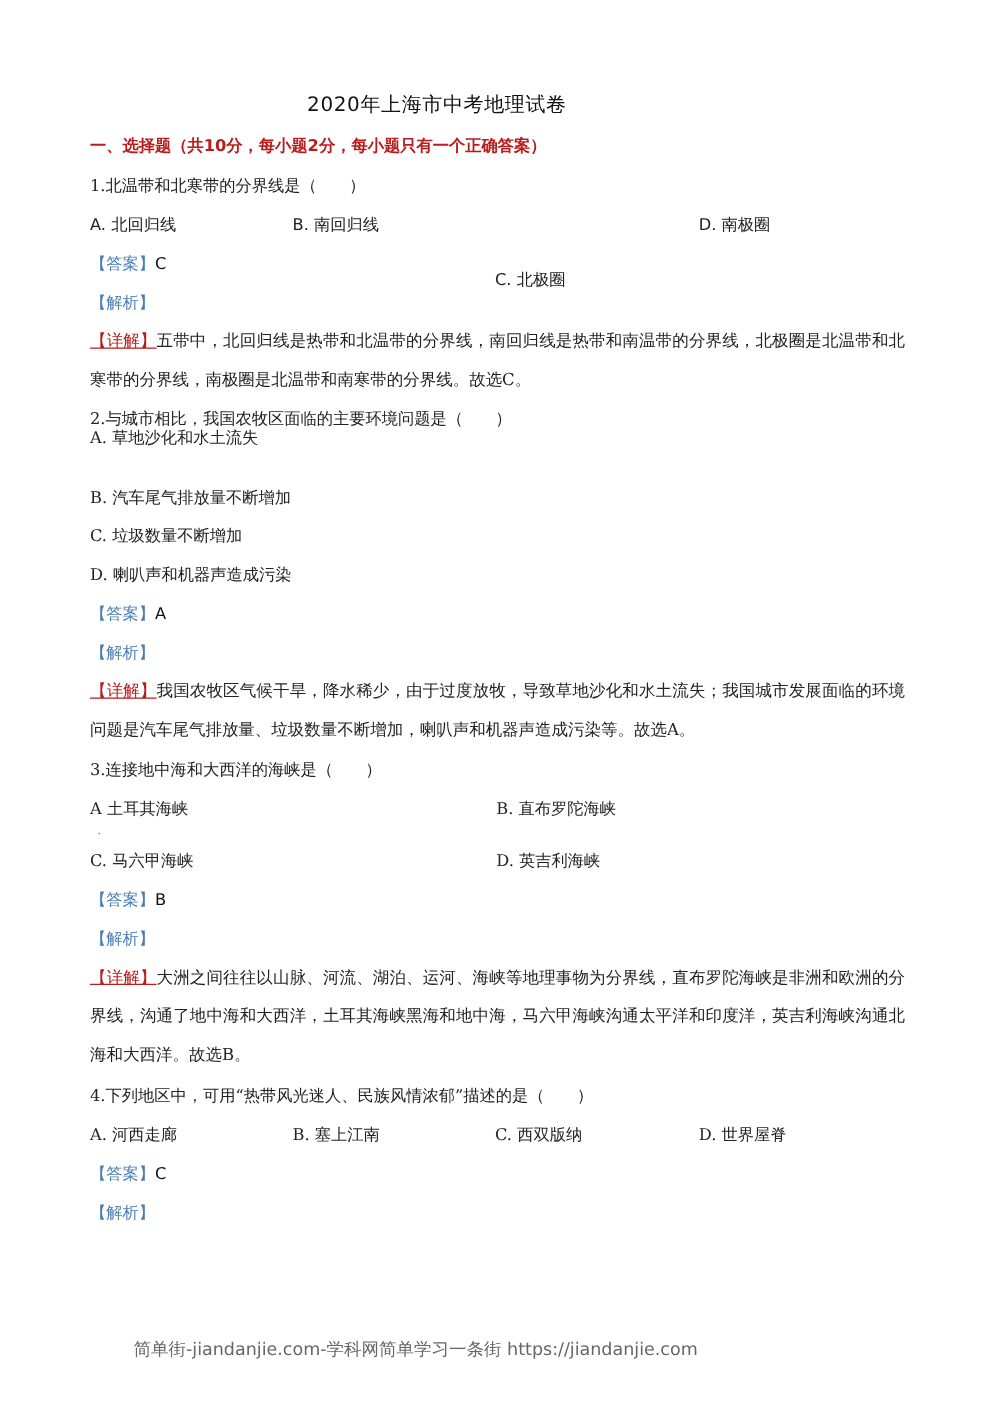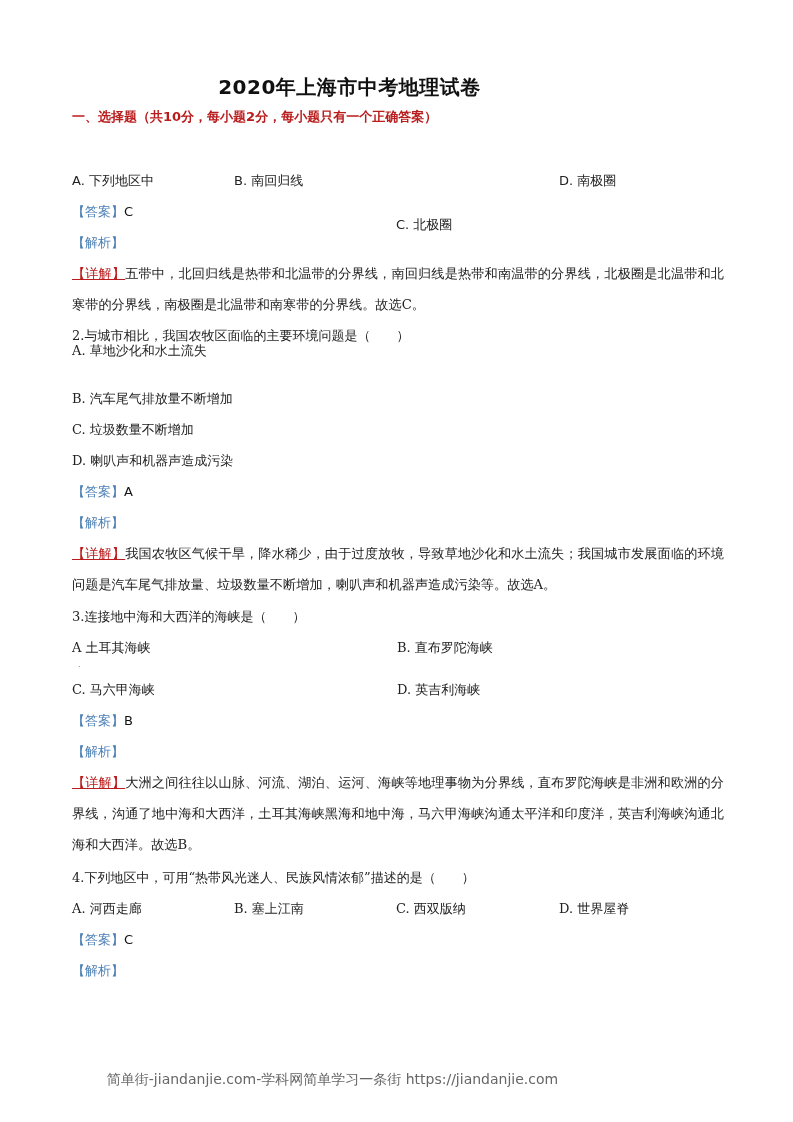--- a/index.html
+++ b/index.html
@@ -5,21 +5,21 @@
   html, body { margin: 0; padding: 0; background: #ffffff; }
   body {
     width: 793px; height: 1122px; position: relative; overflow: hidden;
     font-family: "DejaVu Serif", "Liberation Serif", serif;
     color: #1a1a1a;
   }
   .page { position: absolute; left: 0; top: 0; width: 793px; height: 1122px; }
   .title {
     position: absolute; top: 74px; left: 0; width: 699px; text-align: center;
     font-family: "DejaVu Sans", "Liberation Sans", sans-serif;
-    font-weight: bold; font-size: 20px; letter-spacing: 0.5px; color: #111;
+    font-weight: normal; font-size: 16px; letter-spacing: 0.5px; color: #111;
   }
   .section-heading {
     position: absolute; top: 108px; left: 72px;
     font-family: "DejaVu Sans", "Liberation Sans", sans-serif;
     font-weight: bold; font-size: 13px; color: #b91c1c;
   }
   .line {
     position: absolute; left: 72px; font-size: 13px; line-height: 18px; white-space: nowrap; color: #222;
   }
   .q-stem { font-size: 13px; }
@@ -36,21 +36,22 @@
   }
 </style>
 </head>
 <body>
 
 <div class="page">
 
   <div class="title">2020年上海市中考地理试卷</div>
   <div class="section-heading">一、选择题（共10分，每小题2分，每小题只有一个正确答案）</div>
 
-  <div class="opt opt-sans" style="top:172px; left:72px;">A.  下列地区中</div>
+  <div class="line q-stem" style="top:141px;">1.北温带和北寒带的分界线是（　　）</div>
+  <div class="opt opt-sans" style="top:172px; left:72px;">A.  北回归线</div>
   <div class="opt opt-sans" style="top:172px; left:234px;">B.  南回归线</div>
   <div class="opt opt-sans" style="top:172px; left:396px;margin-top:44px;">C.  北极圈</div>
   <div class="opt opt-sans" style="top:172px; left:559px;">D.  南极圈</div>
   <div class="line" style="top:203px;"><span class="lbl">【答案】</span><span class="ans-val">C</span></div>
   <div class="line" style="top:234px;"><span class="lbl">【解析】</span></div>
   <div class="detail" style="top:258px;"><span class="lbl-dark">【详解】</span><span>五带中，北回归线是热带和北温带的分界线，南回归线是热带和南温带的分界线，北极圈是北温带和北寒带的分界线，南极圈是北温带和南寒带的分界线。故选C。</span></div>
 
   <div class="line q-stem" style="top:327px;">2.与城市相比，我国农牧区面临的主要环境问题是（　　）</div>
   <div class="opt" style="top:342px; left:72px;">A.  草地沙化和水土流失</div>
   <div class="opt" style="top:390px; left:72px;">B.  汽车尾气排放量不断增加</div>

